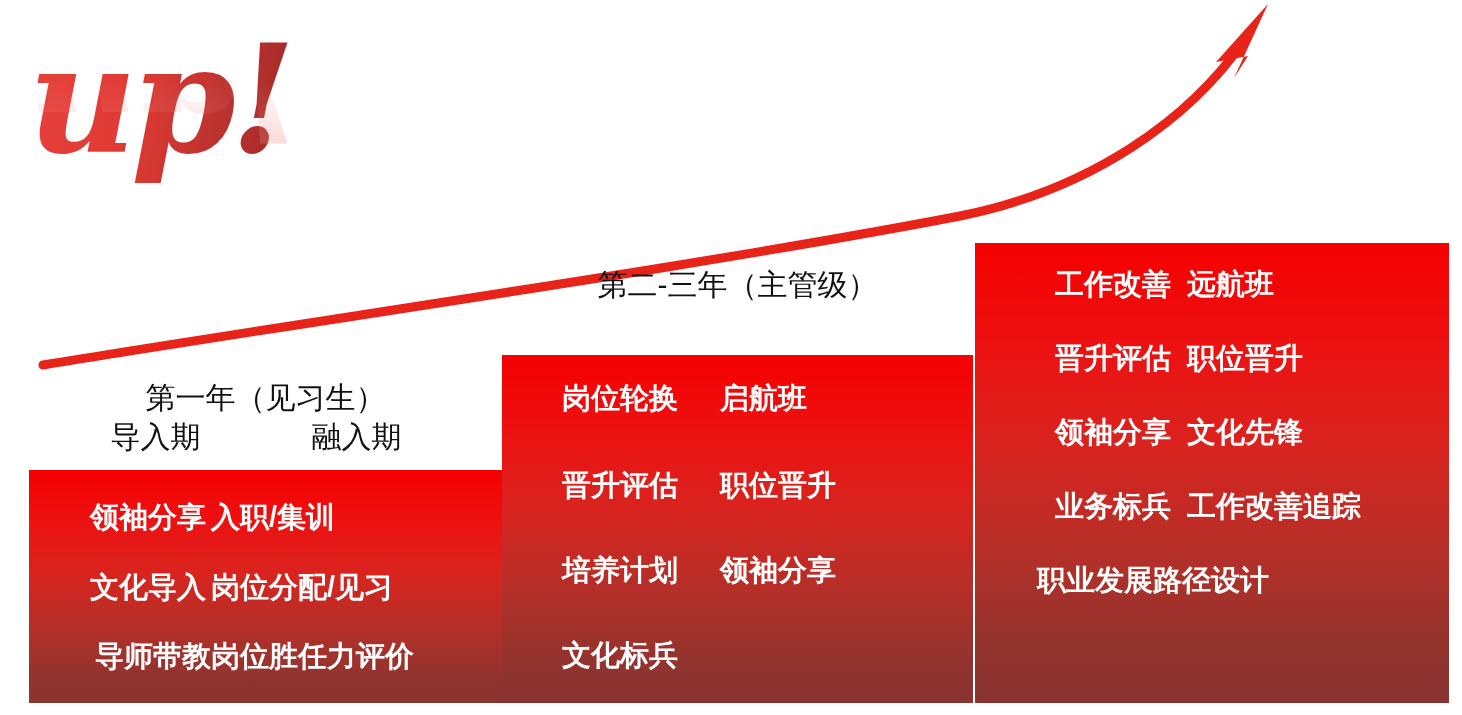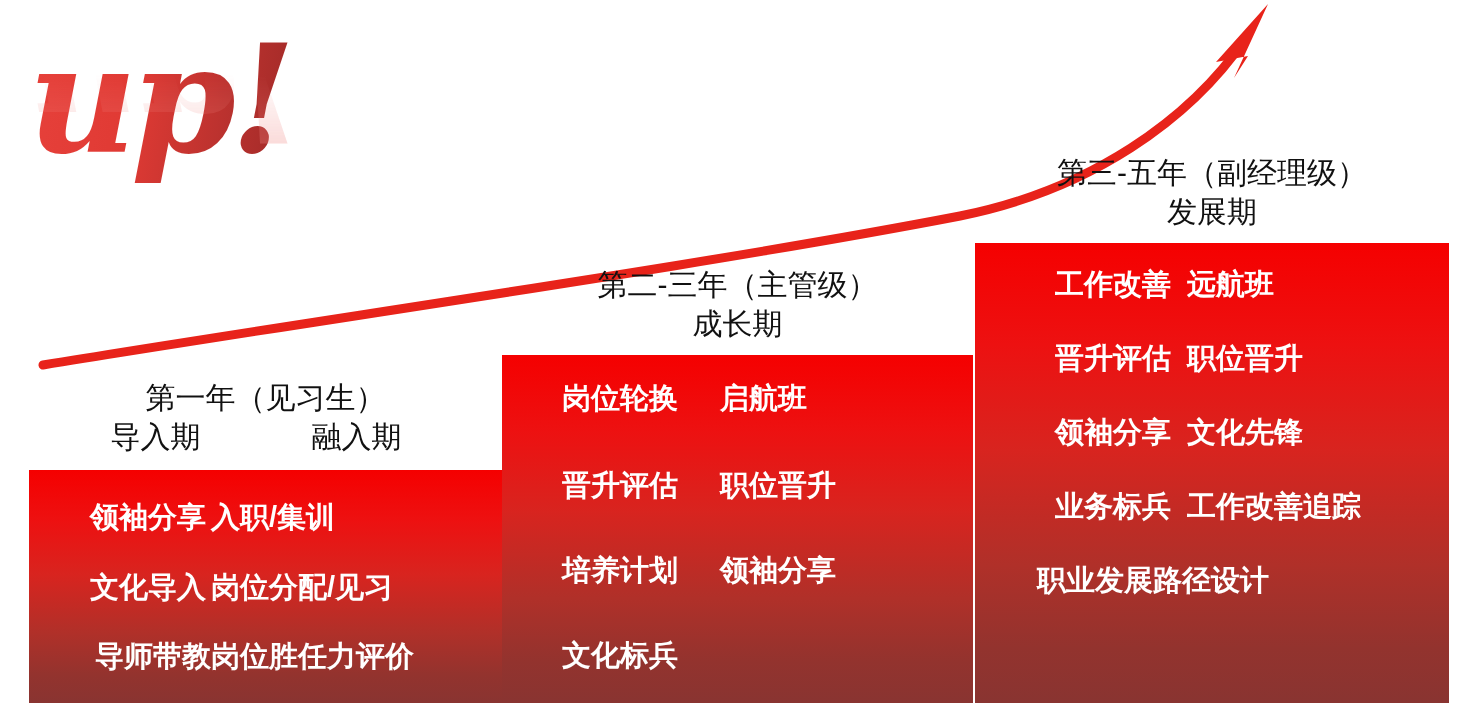--- a/index.html
+++ b/index.html
@@ -132,23 +132,20 @@
           <span class="cell">导师带教</span>
           <span class="cell">岗位胜任力评价</span>
         </div>
       </div>
     </div>
   </div>
 
   <div class="stage-col s2" style="left:502px;top:0;width:471px;height:715px;">
     <div class="stage-head" style="top:265px;">
       <span class="head-title">第二-三年（主管级）</span>
-      <span class="head-sublines">
-        <span class="sub">成长期</span>
-      </span>
     </div>
     <div class="stage-box" style="top:355px;height:348px;">
       <div class="rows">
         <div class="row" style="top:26px;">
           <span class="cell">岗位轮换</span>
           <span class="cell">启航班</span>
         </div>
         <div class="row" style="top:113px;">
           <span class="cell">晋升评估</span>
           <span class="cell">职位晋升</span>
@@ -159,26 +156,20 @@
         </div>
         <div class="row" style="top:283px;">
           <span class="cell">文化标兵</span>
           <span class="cell"></span>
         </div>
       </div>
     </div>
   </div>
 
   <div class="stage-col s3" style="left:975px;top:0;width:474px;height:715px;">
-    <div class="stage-head" style="top:153px;">
-      <span class="head-title">第三-五年（副经理级）</span>
-      <span class="head-sublines">
-        <span class="sub">发展期</span>
-      </span>
-    </div>
     <div class="stage-box" style="top:243px;height:460px;">
       <div class="rows">
         <div class="row" style="top:24px;">
           <span class="cell">工作改善</span>
           <span class="cell">远航班</span>
         </div>
         <div class="row" style="top:98px;">
           <span class="cell">晋升评估</span>
           <span class="cell">职位晋升</span>
         </div>

